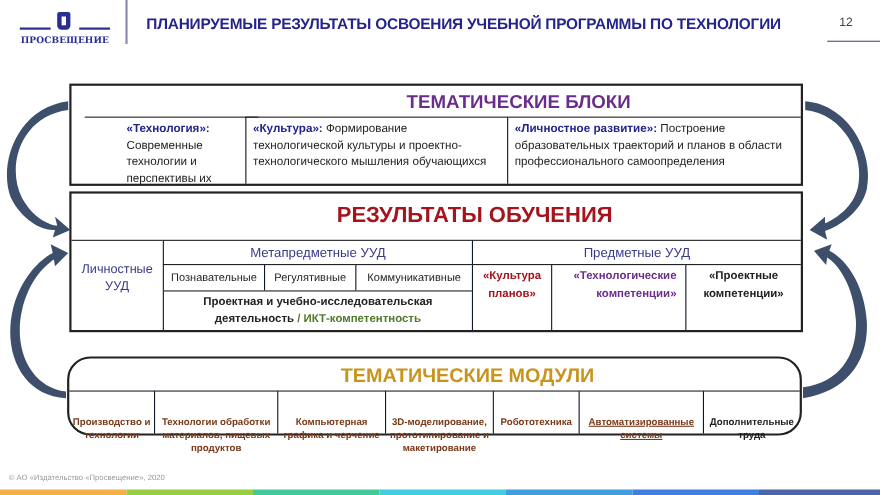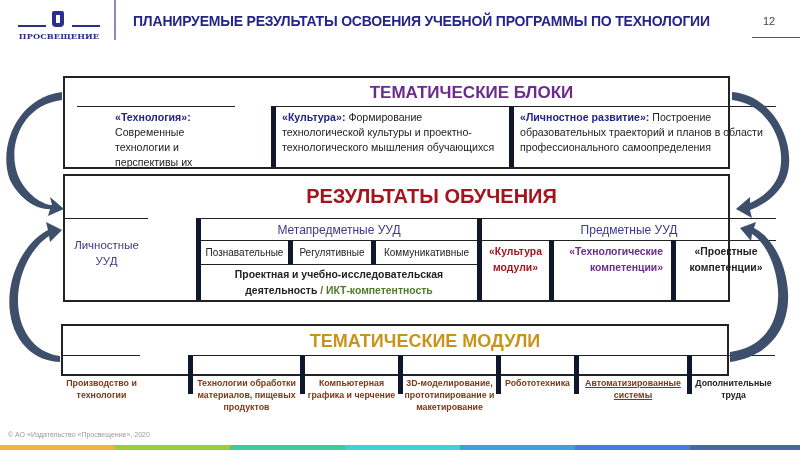--- a/index.html
+++ b/index.html
@@ -19,42 +19,42 @@
   .logo-text { position: absolute; left: 0; top: 23px; width: 86px; text-align: center; font-family: "DejaVu Serif", "Liberation Serif", serif; font-weight: bold; font-size: 8.2px; color: #2a2f8f; letter-spacing: 0.1px; }
   .header-divider { left: 114px; top: 0; width: 2px; height: 40px; background: #8a8cb5; }
   .title { left: 133px; top: 13px; font-size: 14px; font-weight: bold; color: #24248a; letter-spacing: -0.2px; white-space: nowrap; }
   .page-num { left: 754px; top: 15px; width: 30px; text-align: center; font-size: 11px; color: #444; }
   .page-line { left: 752px; top: 37px; width: 48px; height: 1px; background: #4a4f8f; }
 
   
   .box { border: 2px solid #222; background: #fff; }
   .cell { position: absolute; box-sizing: border-box; }
   .bt { border-top: 1px solid #222; }
-  .bl { border-left: 5px solid #0f172a; margin-left: 48px; }
+  .bl { border-left: 1px solid #0f172a; }
 
   
   .b1 { left: 63px; top: 76px; width: 667px; height: 93px; }
   .b1 .head { left: 0; top: 0; width: 100%; height: 28px; text-align: center; }
   .b1 .head span { display: inline-block; margin-left: 150px; line-height: 30px; font-size: 17px; font-weight: bold; color: #6b2d8c; }
   .b1 .c { top: 28px; height: 61px; padding: 3px 6px; font-size: 10.6px; line-height: 15px; color: #222; }
   .kw-blue { color: #23238a; font-weight: bold; }
 
   
   .b2 { left: 63px; top: 174px; width: 667px; height: 128px; }
   .b2 .head { left: 0; top: 0; width: 100%; height: 42px; text-align: center; }
   .b2 .head span { display: inline-block; margin-left: 70px; line-height: 40px; font-size: 20px; font-weight: bold; color: #a5141c; }
   .sub { font-size: 12px; color: #3a3a8a; text-align: center; }
   .small { font-size: 10px; text-align: center; color: #222; }
   .bold-txt { font-weight: bold; font-size: 10.4px; text-align: center; line-height: 16px; color: #222; }
   .green { color: #4f7a2a; }
   .red { color: #a5141c; }
   .purple { color: #6b2d8c; }
 
   
-  .b3 { left: 61px; top: 324px; width: 668px; height: 52px; }
+  .b3 { left: 61px; top: 324px; width: 668px; height: 72px; border-radius: 21px; }
   .b3 .head { left: 0; top: 0; width: 100%; height: 29px; text-align: center; }
   .b3 .head span { display: inline-block; margin-left: 60px; line-height: 31px; font-size: 18px; font-weight: bold; color: #c8941c; }
   .b3 .m { top: 29px; height: 39px; padding-top: 21px; font-size: 8.8px; font-weight: bold; text-align: center; line-height: 12px; color: #7a3a1a; }
   .b3 .m.dark { color: #222; }
 
   
   svg.arrow { position: absolute; overflow: visible; }
 
   
   .copy { left: 8px; top: 431px; font-size: 7px; color: #9a9a9a; white-space: nowrap; }
@@ -101,21 +101,21 @@
 
   <div class="cell bt sub" style="left:0;top:42px;width:83px;height:82px;padding:18px 6px 0;line-height:16px;font-size:11.5px;">Личностные УУД</div>
   <div class="cell bt bl small" style="left:83px;top:64px;width:92px;height:24px;line-height:23px;">Познавательные</div>
   <div class="cell bt bl small" style="left:175px;top:64px;width:83px;height:24px;line-height:23px;">Регулятивные</div>
   <div class="cell bt bl small" style="left:258px;top:64px;width:106px;height:24px;line-height:23px;">Коммуникативные</div>
   <div class="cell bt bl bold-txt" style="left:83px;top:88px;width:281px;height:36px;padding-top:2px;">
     <span>Проектная и учебно-исследовательская деятельность</span><span class="green"> / </span><span class="green">ИКТ-компетентность</span>
   </div>
 
   <div class="cell bt bl sub" style="left:364px;top:42px;width:299px;height:22px;line-height:22px;">Предметные УУД</div>
-  <div class="cell bt bl bold-txt red" style="left:364px;top:64px;width:72px;height:60px;padding:3px 6px 0;">«Культура модули»</div>
+  <div class="cell bt bl bold-txt red" style="left:364px;top:64px;width:72px;height:60px;padding:3px 6px 0;">«Культура планов»</div>
   <div class="cell bt bl bold-txt purple" style="left:436px;top:64px;width:122px;height:60px;padding:3px 8px 0;text-align:right;">«Технологические компетенции»</div>
   <div class="cell bt bl bold-txt" style="left:558px;top:64px;width:105px;height:60px;padding:3px 8px 0;">«Проектные компетенции»</div>
 </div>
 
 <div class="abs box b3">
   <div class="cell head">
     <span>ТЕМАТИЧЕСКИЕ МОДУЛИ</span>
   </div>
   <div class="cell m bt" style="left:0;width:77px;">Производство и технологии</div>
   <div class="cell m bt bl" style="left:77px;width:112px;">Технологии обработки материалов, пищевых продуктов</div>

